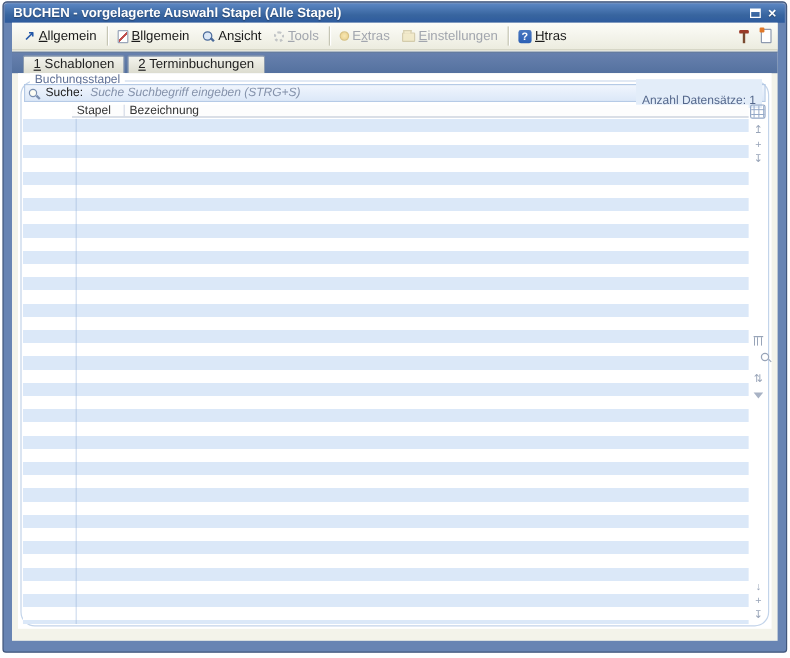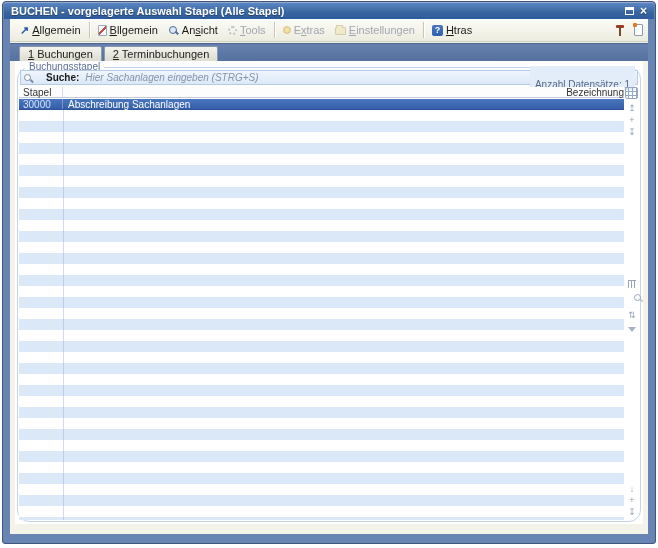--- a/index.html
+++ b/index.html
@@ -66,29 +66,29 @@
   .groupbox { position:absolute; left:2px; right:2px; top:6px; bottom:2px; border:1px solid #c3d4ea; border-radius:12px; }
   .groupbox-label { position:absolute; top:-7px; left:7px; background:#fff; padding:0 4px; font-size:10px; color:#5f7096; }
 
   
   .searchbar { position:absolute; left:2px; right:2px; top:2px; height:15px;
     background:linear-gradient(180deg,#f0f5fd,#dce8f8); border:1px solid #b5cae6;
     display:flex; align-items:center; font-size:10px; padding:0 2px; }
   .ic-search { position:relative; width:11px; height:11px; flex:0 0 auto; }
   .ic-search::before { content:""; position:absolute; left:1px; top:2px; width:5px; height:5px; border:1.4px solid #7a8fb0; border-radius:50%; background:#fdfdf4; }
   .ic-search::after { content:""; position:absolute; left:7px; top:8px; width:3.5px; height:1.5px; background:#7a8fb0; transform:rotate(45deg); }
-  .search-label { font-weight:bold; color:#1a1a1a; margin-left:12px; }
+  .search-label { font-weight:normal; color:#1a1a1a; margin-left:4px; }
   .search-placeholder { font-style:italic; color:#8492ab; margin-left:6px; flex:1; }
   .record-count { background:#e3edf9; color:#55688c; padding:12px 5px; height:13px; line-height:13px; white-space:nowrap; }
 
   
   .tablewrap { position:absolute; left:1px; right:16px; top:19px; bottom:1px; overflow:hidden; }
-  .thead { display:flex; height:11px; background:#fdfdfd; border-bottom:1px solid #c2cad8; font-size:10px; color:#333; line-height:11px; }
+  .thead { display:flex; height:11px; background:#fdfdfd; border-bottom:1px solid #c2cad8; font-size:10px; color:#333; line-height:11px;margin-left:41px; }
   .th-stapel { width:44px; border-right:1px solid #d4dae6; padding-left:4px; }
-  .th-bez { flex:1; padding-left:4px;text-align:right; }
+  .th-bez { flex:1; padding-left:4px; }
   .tbody { position:absolute; left:0; right:0; top:12px; bottom:0;
     background:repeating-linear-gradient(180deg,#dbe8f8 0 11px,#ffffff 11px 22px); }
   .colline { position:absolute; left:44px; top:0; bottom:0; width:1px; background:rgba(150,178,216,.45); }
   .row.selected { position:absolute; left:0; right:0; top:0; height:11px;
     background:linear-gradient(180deg,#4a76c0,#345fa8); border-bottom:1px solid #2c5396;
     display:flex; font-size:10px; line-height:11px; color:#fff; }
   .cell-stapel { width:44px; padding-left:4px; color:#d3e2fa; border-right:1px solid rgba(255,255,255,.3); }
   .cell-bez { flex:1; padding-left:5px; }
 
   
@@ -152,46 +152,42 @@
         <span class="ic-help">?</span>
         <span><span class="key">H</span><span>tras</span></span>
       </div>
       <span class="tspacer"></span>
       <span class="ic-hammer"></span>
       <span style="width:8px"></span>
       <span class="ic-newpage"></span>
     </div>
 
     <div class="tabstrip">
-      <div class="tab"><span class="key">1</span><span> Buchungen</span></div>
+      <div class="tab"><span class="key">1</span><span> Schablonen</span></div>
       <div class="tab"><span class="key">2</span><span> Terminbuchungen</span></div>
     </div>
 
     <div class="page">
       <div class="groupbox">
         <span class="groupbox-label">Buchungsstapel</span>
 
         <div class="searchbar">
           <span class="ic-search"></span>
           <span class="search-label">Suche:</span>
-          <span class="search-placeholder">Hier Sachanlagen eingeben (STRG+S)</span>
+          <span class="search-placeholder">Suche Suchbegriff eingeben (STRG+S)</span>
           <span class="record-count">Anzahl Datensätze: 1</span>
         </div>
 
         <div class="tablewrap">
           <div class="thead">
             <span class="th-stapel">Stapel</span>
             <span class="th-bez">Bezeichnung</span>
           </div>
           <div class="tbody">
             <div class="colline"></div>
-            <div class="row selected">
-              <span class="cell-stapel">30000</span>
-              <span class="cell-bez">Abschreibung Sachanlagen</span>
-            </div>
           </div>
         </div>
 
         <div class="rail">
           <span class="rail-export"></span>
           <span class="rail-ic" style="top:16px">↥</span>
           <span class="rail-ic" style="top:28px">+</span>
           <span class="rail-ic" style="top:40px">↧</span>
 
           <span class="ic-cols" style="top:44.5%"></span>

